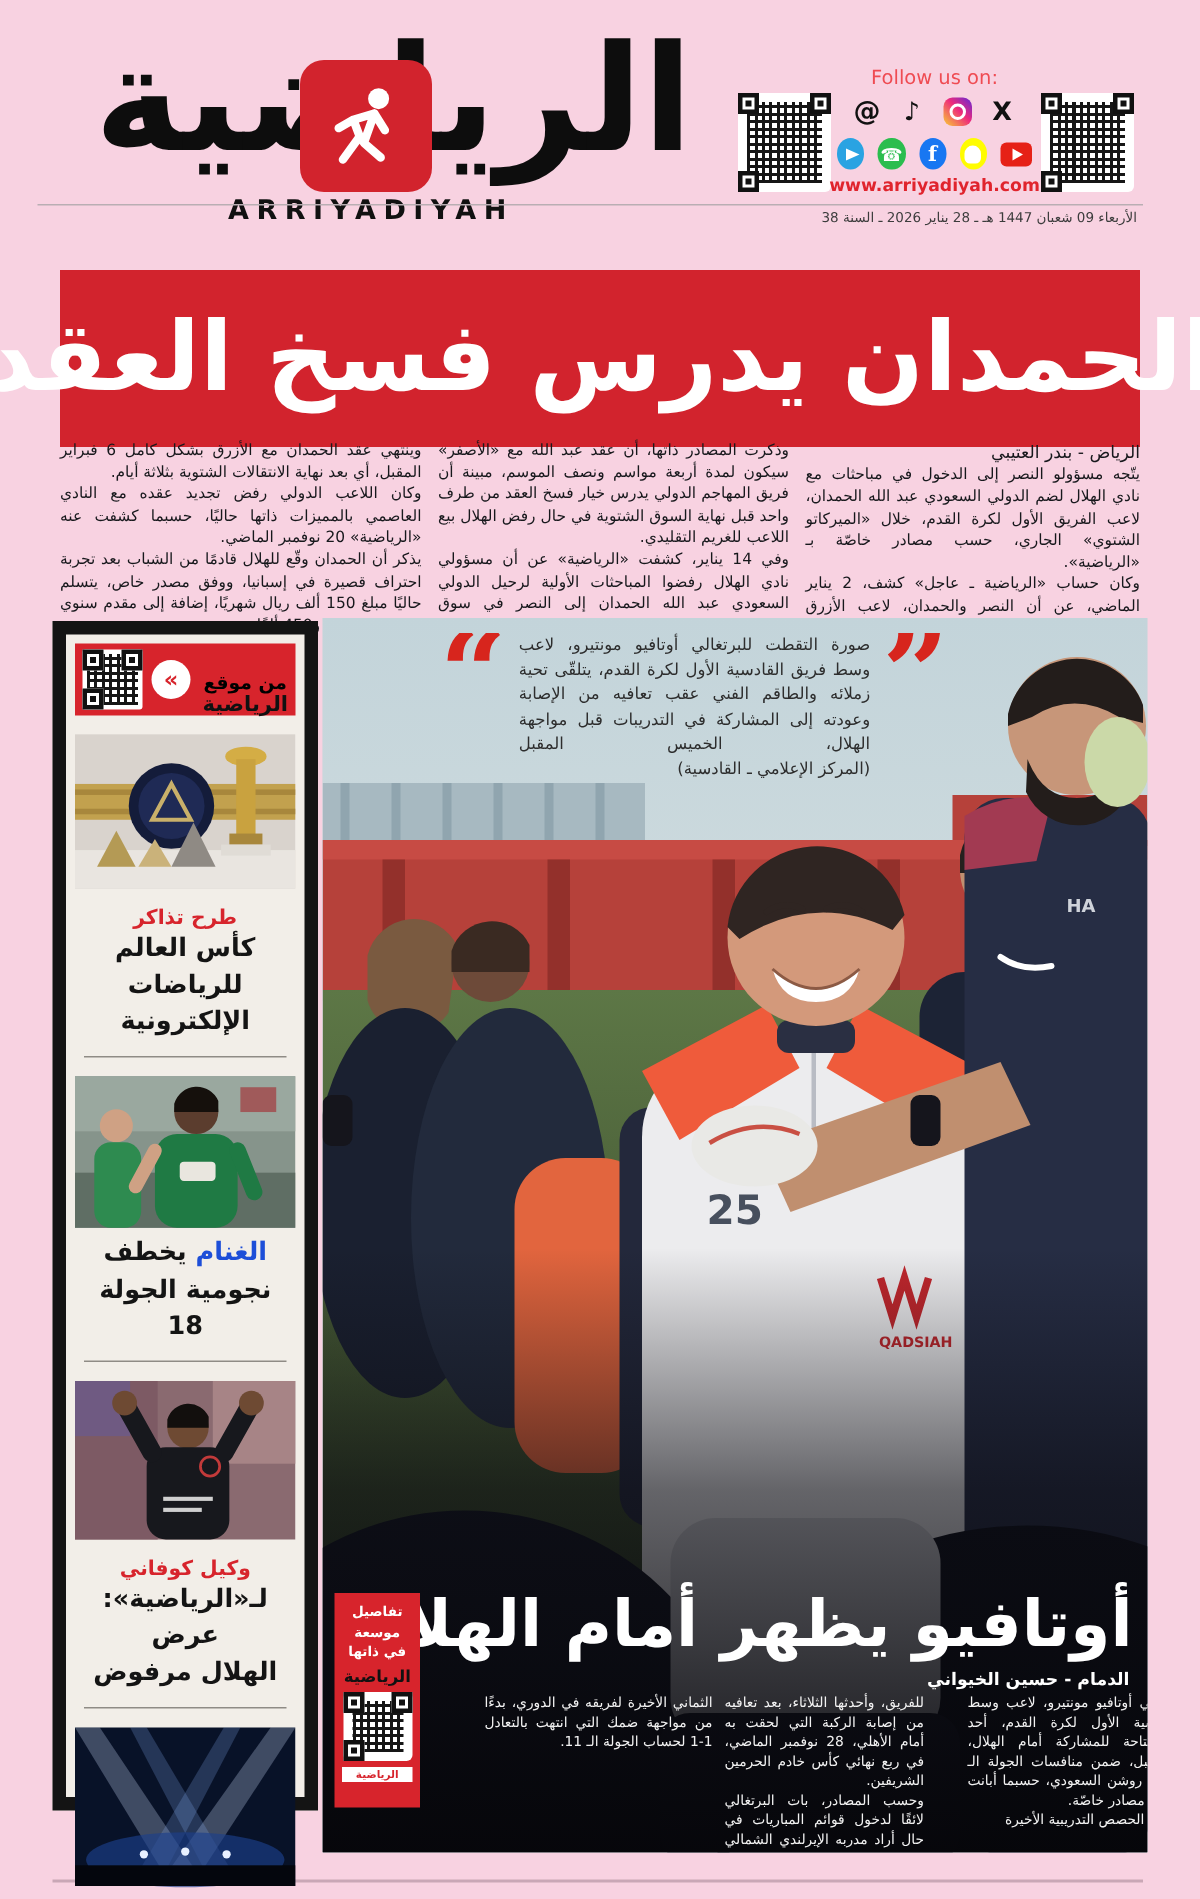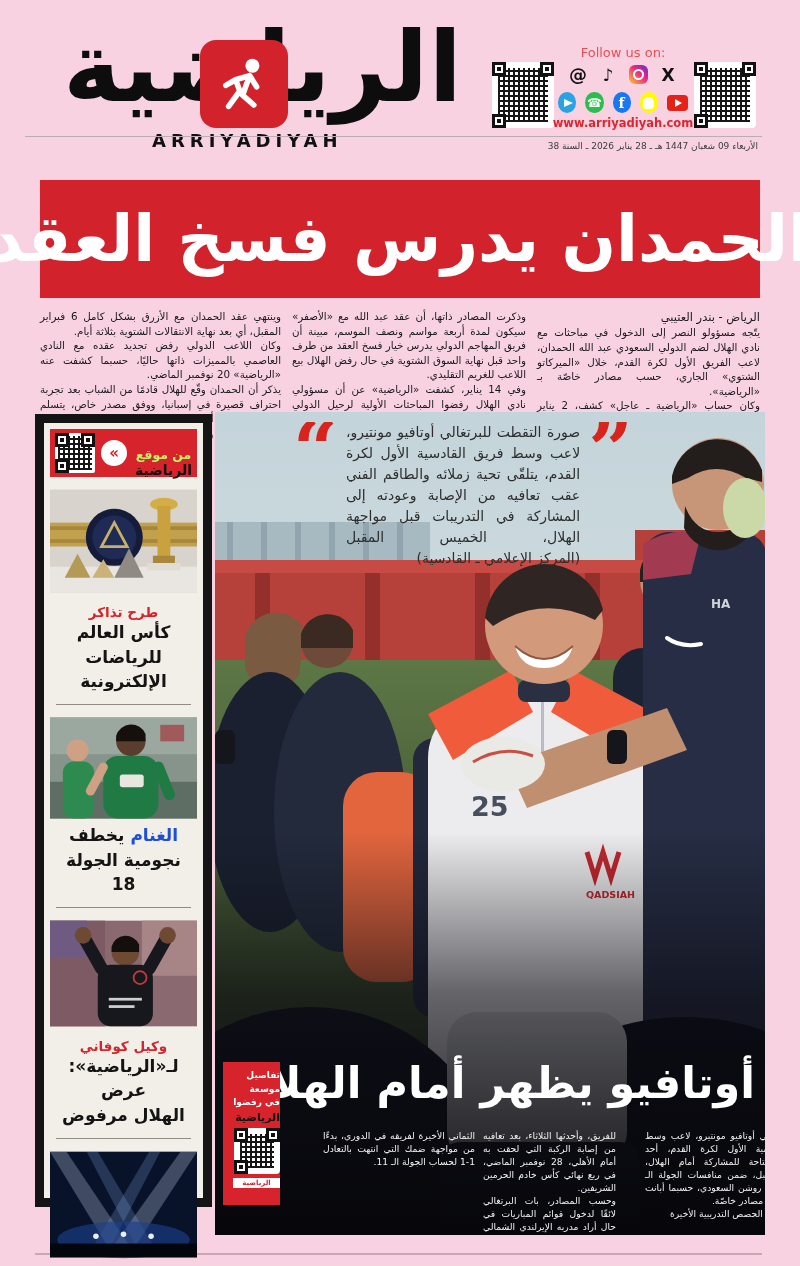--- a/index.html
+++ b/index.html
@@ -61,73 +61,73 @@
   .website { position:absolute; top:116px; left:552px; width:142px; text-align:center;
              color:#e0242d; font-weight:bold; font-size:11.5px; }
 
   
   .banner { position:absolute; top:180px; left:40px; width:720px; height:118px;
             background:#d2232d; display:flex; align-items:center; justify-content:center; }
   .banner h1 { color:#fff; font-size:64px; font-weight:bold; direction:rtl;
                white-space:nowrap; letter-spacing:-1px; }
 
   
-  .lead-col { position:absolute; top:309px; direction:rtl; text-align:justify;
+  .lead-col { position:absolute; top:293px; direction:rtl; text-align:justify;
               font-size:10.3px; line-height:1.42; color:#17181c; }
   .lead-col p { margin:0; }
   .lead-byline { font-weight:normal; font-size:11.5px; margin-bottom:3px; }
   .col-r { left:537px; width:223px; }
   .col-m { left:292px; width:234px; }
   .col-l { left:40px;  width:241px; }
 
   
   .photo { position:absolute; left:215px; top:412px; width:550px; height:823px;
            overflow:hidden; background:#c6d6da; }
   .photo svg.scene { position:absolute; inset:0; }
 
   .caption-wrap { position:absolute; top:10px; left:78px; width:340px; display:flex;
                   gap:8px; align-items:flex-start; z-index:5; }
   .qmark { font-family:"DejaVu Serif", serif; font-weight:bold; color:#d7251d;
            font-size:78px; line-height:0.72; height:48px; overflow:hidden; }
-  .caption-text { direction:rtl; text-align:justify; font-size:14px; line-height:1.5;
+  .caption-text { direction:rtl; text-align:justify; font-size:11px; line-height:1.5;
                   color:#2d2d2d; flex:1; }
   .caption-credit { white-space:nowrap; }
 
   .b-headline { position:absolute; right:10px; top:646px; width:535px; text-align:right;
                 color:#fff; font-weight:bold; font-size:43px; direction:rtl; z-index:6;
                 letter-spacing:-1px; }
   .b-byline { position:absolute; right:12px; top:700px; width:300px; text-align:right;
               color:#fff; font-weight:bold; font-size:11.5px; direction:rtl; z-index:6; }
   .b-col { position:absolute; top:717px; direction:rtl; text-align:justify; color:#f2f2f2;
            font-size:9.2px; line-height:1.42; z-index:6;margin-left:38px; }
   .b-col p { margin:0; }
   .b-col-r { left:392px; width:172px; }
   .b-col-m { left:230px; width:133px; }
   .b-col-l { left:70px;  width:152px; }
 
   .promo { position:absolute; left:8px; top:650px; width:57px; height:143px;
            background:#d7242c; z-index:7; display:flex; flex-direction:column;
-           align-items:flex-end; padding-top:7px; }
+           align-items:center; padding-top:7px; }
   .promo-line { color:#fff; font-weight:bold; font-size:9px; direction:rtl; line-height:1.5; }
   .promo-brand { color:#111; font-weight:bold; font-size:11px; direction:rtl; margin:1px 0 4px; }
   .promo-qr { width:46px; height:46px; }
   .promo-foot { margin-top:4px; background:#fff; width:47px; text-align:center;
                 color:#d7242c; font-weight:bold; font-size:7px; direction:rtl; padding:1px 0; }
 
   
   .sidebar { position:absolute; left:35px; top:414px; width:177px; height:793px;
              background:#f2eee8; border:9px solid #141414; padding:6px; z-index:8; }
   .sb-head { height:48px; background:#d7242c; display:flex; align-items:center;
              justify-content:space-between; padding:4px 5px; }
   .sb-head-qr { width:40px; height:40px; padding:3px; border-radius:2px; }
   .sb-badge { width:26px; height:26px; background:#fff; border-radius:50%;
               display:flex; align-items:center; justify-content:center;
               color:#d7242c; font-weight:bold; font-size:15px; }
   .sb-head-text { text-align:center; direction:rtl; line-height:1.15; padding-left:2px; }
-  .sb-head-kicker { color:#bef264; font-weight:bold; font-size:12.5px;margin-top:20px; }
+  .sb-head-kicker { color:#000000; font-weight:bold; font-size:12.5px;margin-top:20px; }
   .sb-head-brand { color:#111; font-weight:bold; font-size:14px; }
 
   .sb-item { margin-top:8px; text-align:center; direction:rtl; }
   .sb-img { width:147px; margin:0 auto; overflow:hidden; display:block; }
   .sb-kicker { color:#d7242c; font-weight:bold; font-size:13.5px; margin-top:7px; }
   .sb-title { color:#141414; font-weight:bold; font-size:17px; line-height:1.45;
               padding:0 2px; }
   .sb-title .red { color:#1d4ed8; }
   .sb-div { border:none; border-top:1px solid #8f8b85; margin:10px 6px 1px; }
 
@@ -299,37 +299,38 @@
     <div class="caption-wrap">
       <div class="qmark">“</div>
       <div class="caption-text">
         <span>صورة التقطت للبرتغالي أوتافيو مونتيرو، لاعب وسط فريق القادسية الأول لكرة القدم، يتلقّى تحية زملائه والطاقم الفني عقب تعافيه من الإصابة وعودته إلى المشاركة في التدريبات قبل مواجهة الهلال، الخميس المقبل</span>
         <span class="caption-credit">(المركز الإعلامي ـ القادسية)</span>
       </div>
       <div class="qmark">”</div>
     </div>
 
     <div class="b-headline">أوتافيو يظهر أمام الهلال</div>
+    <div class="b-byline">الدمام - حسين الخيواني</div>
     <div class="b-col b-col-r">
       <p>أصبح البرتغالي أوتافيو مونتيرو، لاعب وسط فريق القادسية الأول لكرة القدم، أحد الخيارات المتاحة للمشاركة أمام الهلال، الخميس المقبل، ضمن منافسات الجولة الـ 19 من دوري روشن السعودي، حسبما أبانت لـ «الرياضية» مصادر خاصّة.</p>
       <p>وخاض أوتافيو الحصص التدريبية الأخيرة</p>
     </div>
     <div class="b-col b-col-m">
       <p>للفريق، وأحدثها الثلاثاء، بعد تعافيه من إصابة الركبة التي لحقت به أمام الأهلي، 28 نوفمبر الماضي، في ربع نهائي كأس خادم الحرمين الشريفين.</p>
       <p>وحسب المصادر، بات البرتغالي لائقًا لدخول قوائم المباريات في حال أراد مدربه الإيرلندي الشمالي بريندان رودجرز الاعتماد عليه.</p>
 
     </div>
     <div class="b-col b-col-l">
       <p>الثماني الأخيرة لفريقه في الدوري، بدءًا من مواجهة ضمك التي انتهت بالتعادل 1-1 لحساب الجولة الـ 11.</p>
     </div>
 
     <div class="promo">
       <div class="promo-line">تفاصيل</div>
       <div class="promo-line">موسعة</div>
-      <div class="promo-line">في رفضوا</div>
+      <div class="promo-line">في ذاتها</div>
       <div class="promo-brand">الرياضية</div>
       <div class="qr promo-qr">
         <div class="qr-inner"></div>
         <span class="qr-eye e1"></span>
           <span class="qr-eye e2"></span>
           <span class="qr-eye e3"></span>
       </div>
       <div class="promo-foot">الرياضية</div>
     </div>
   </div>

